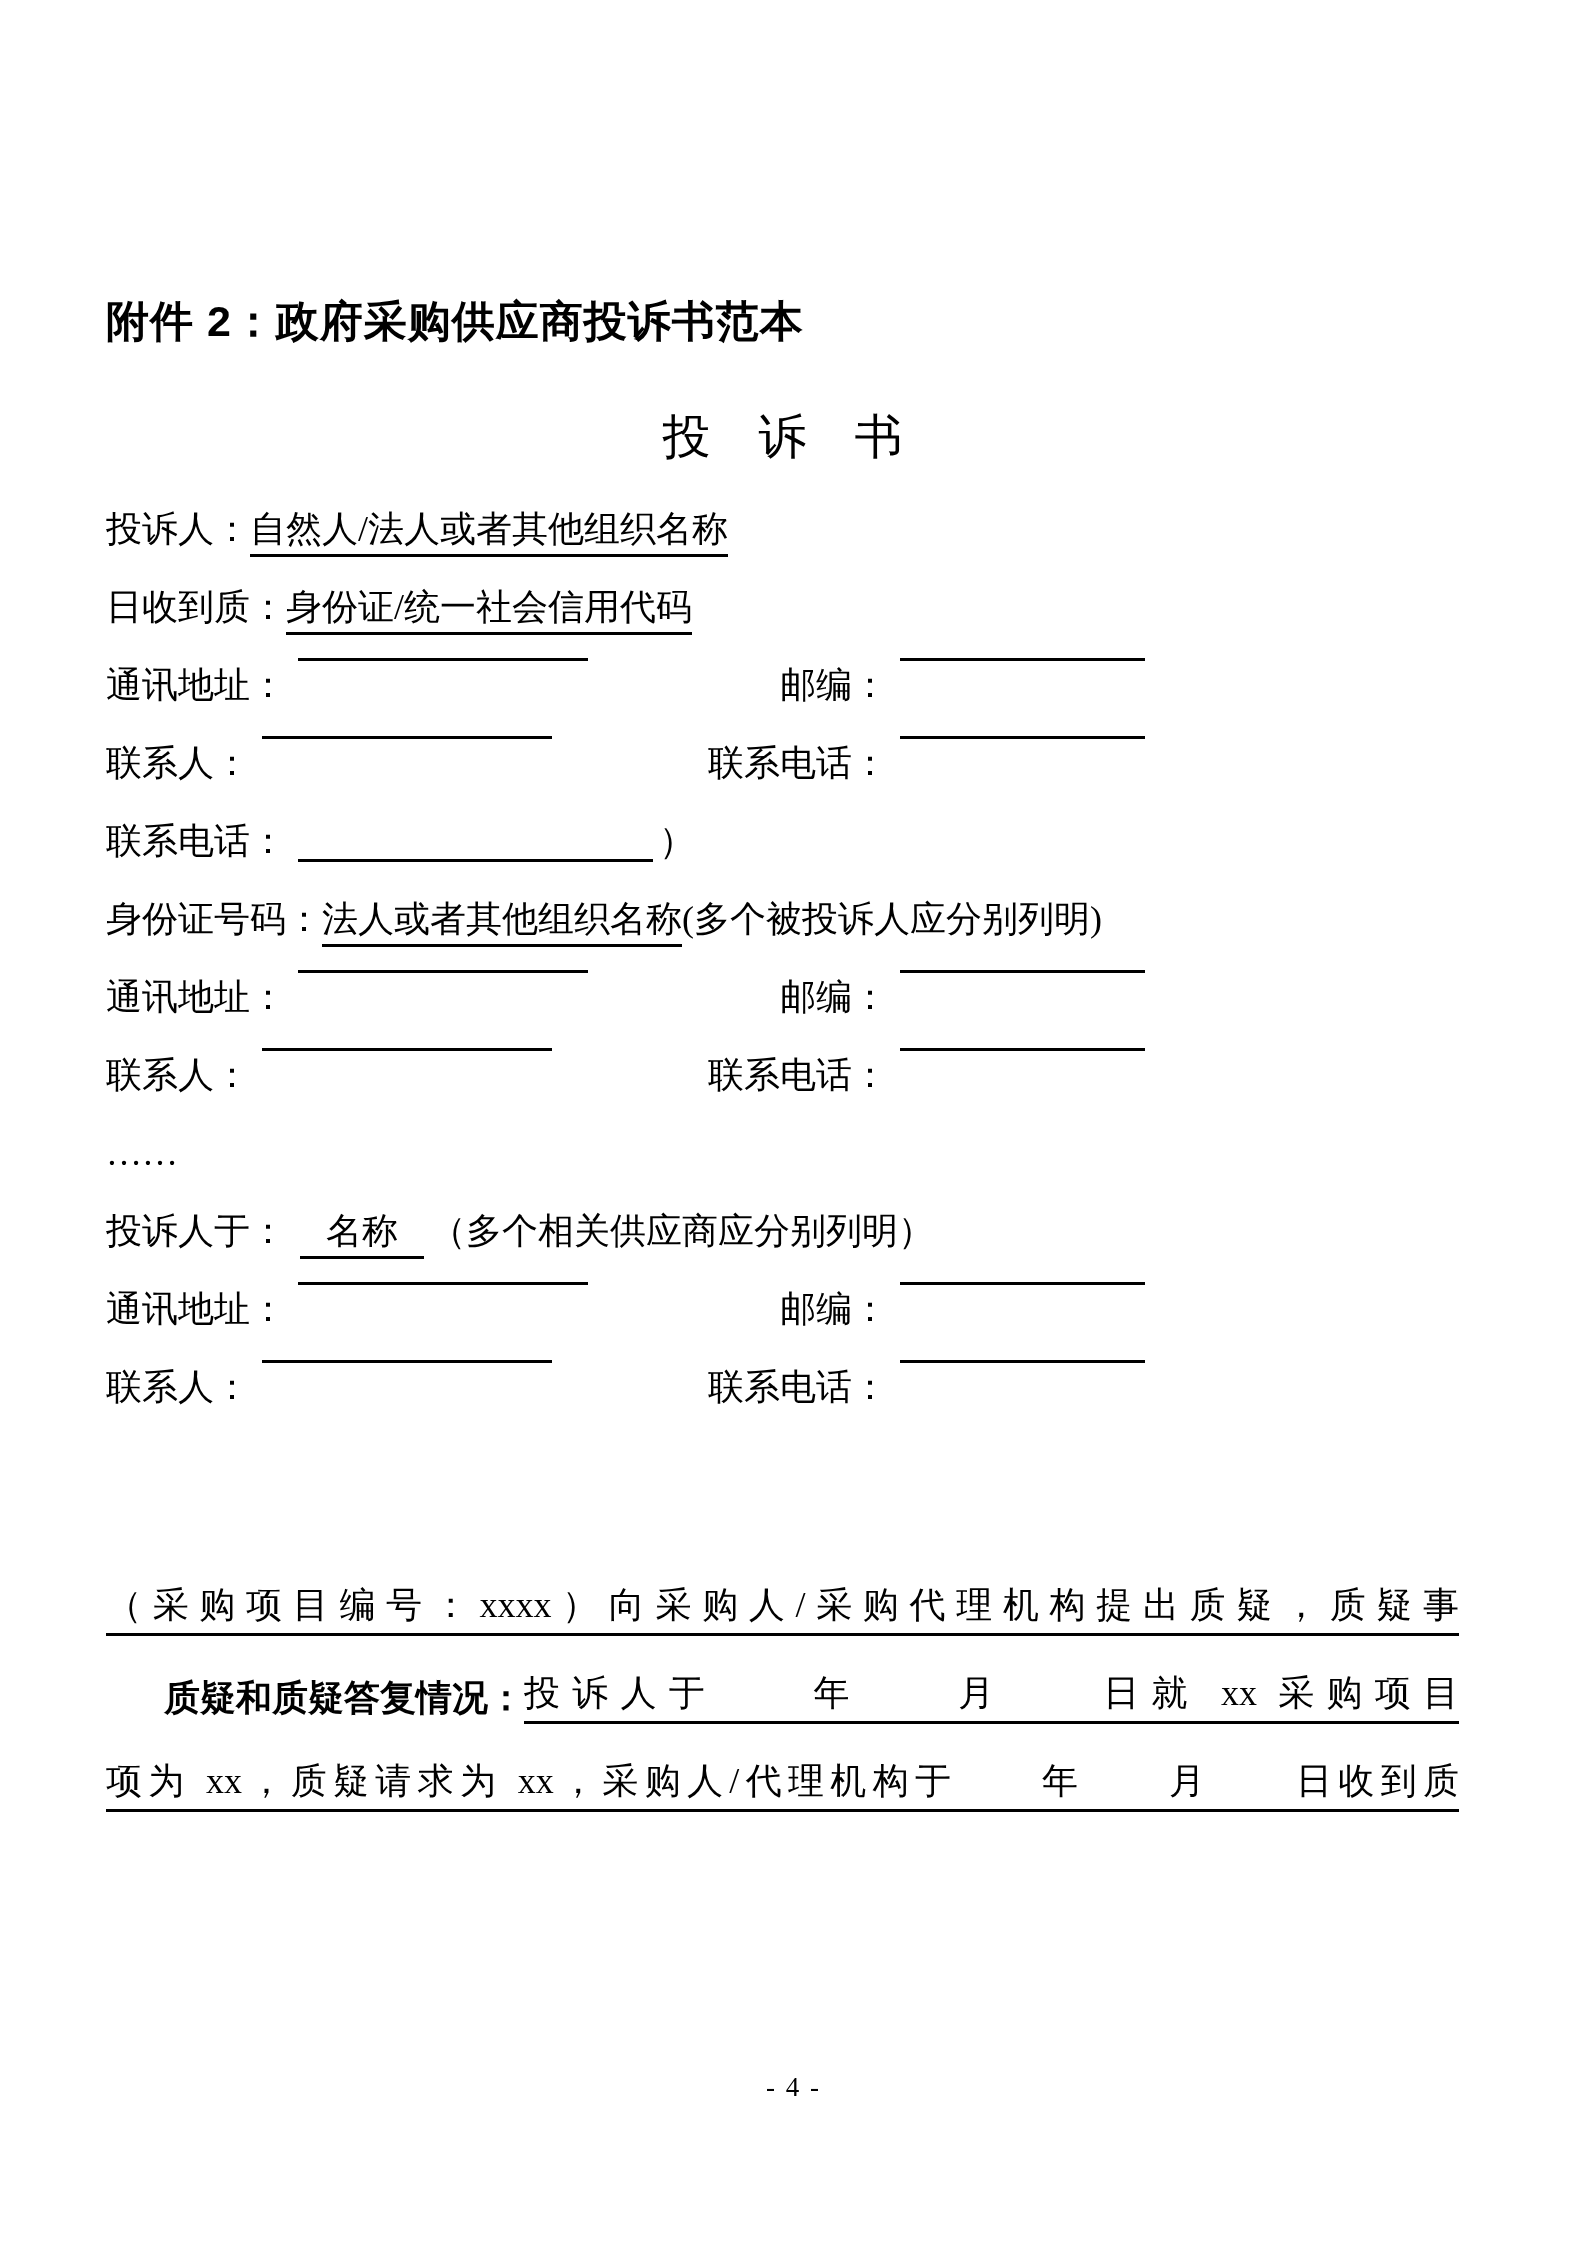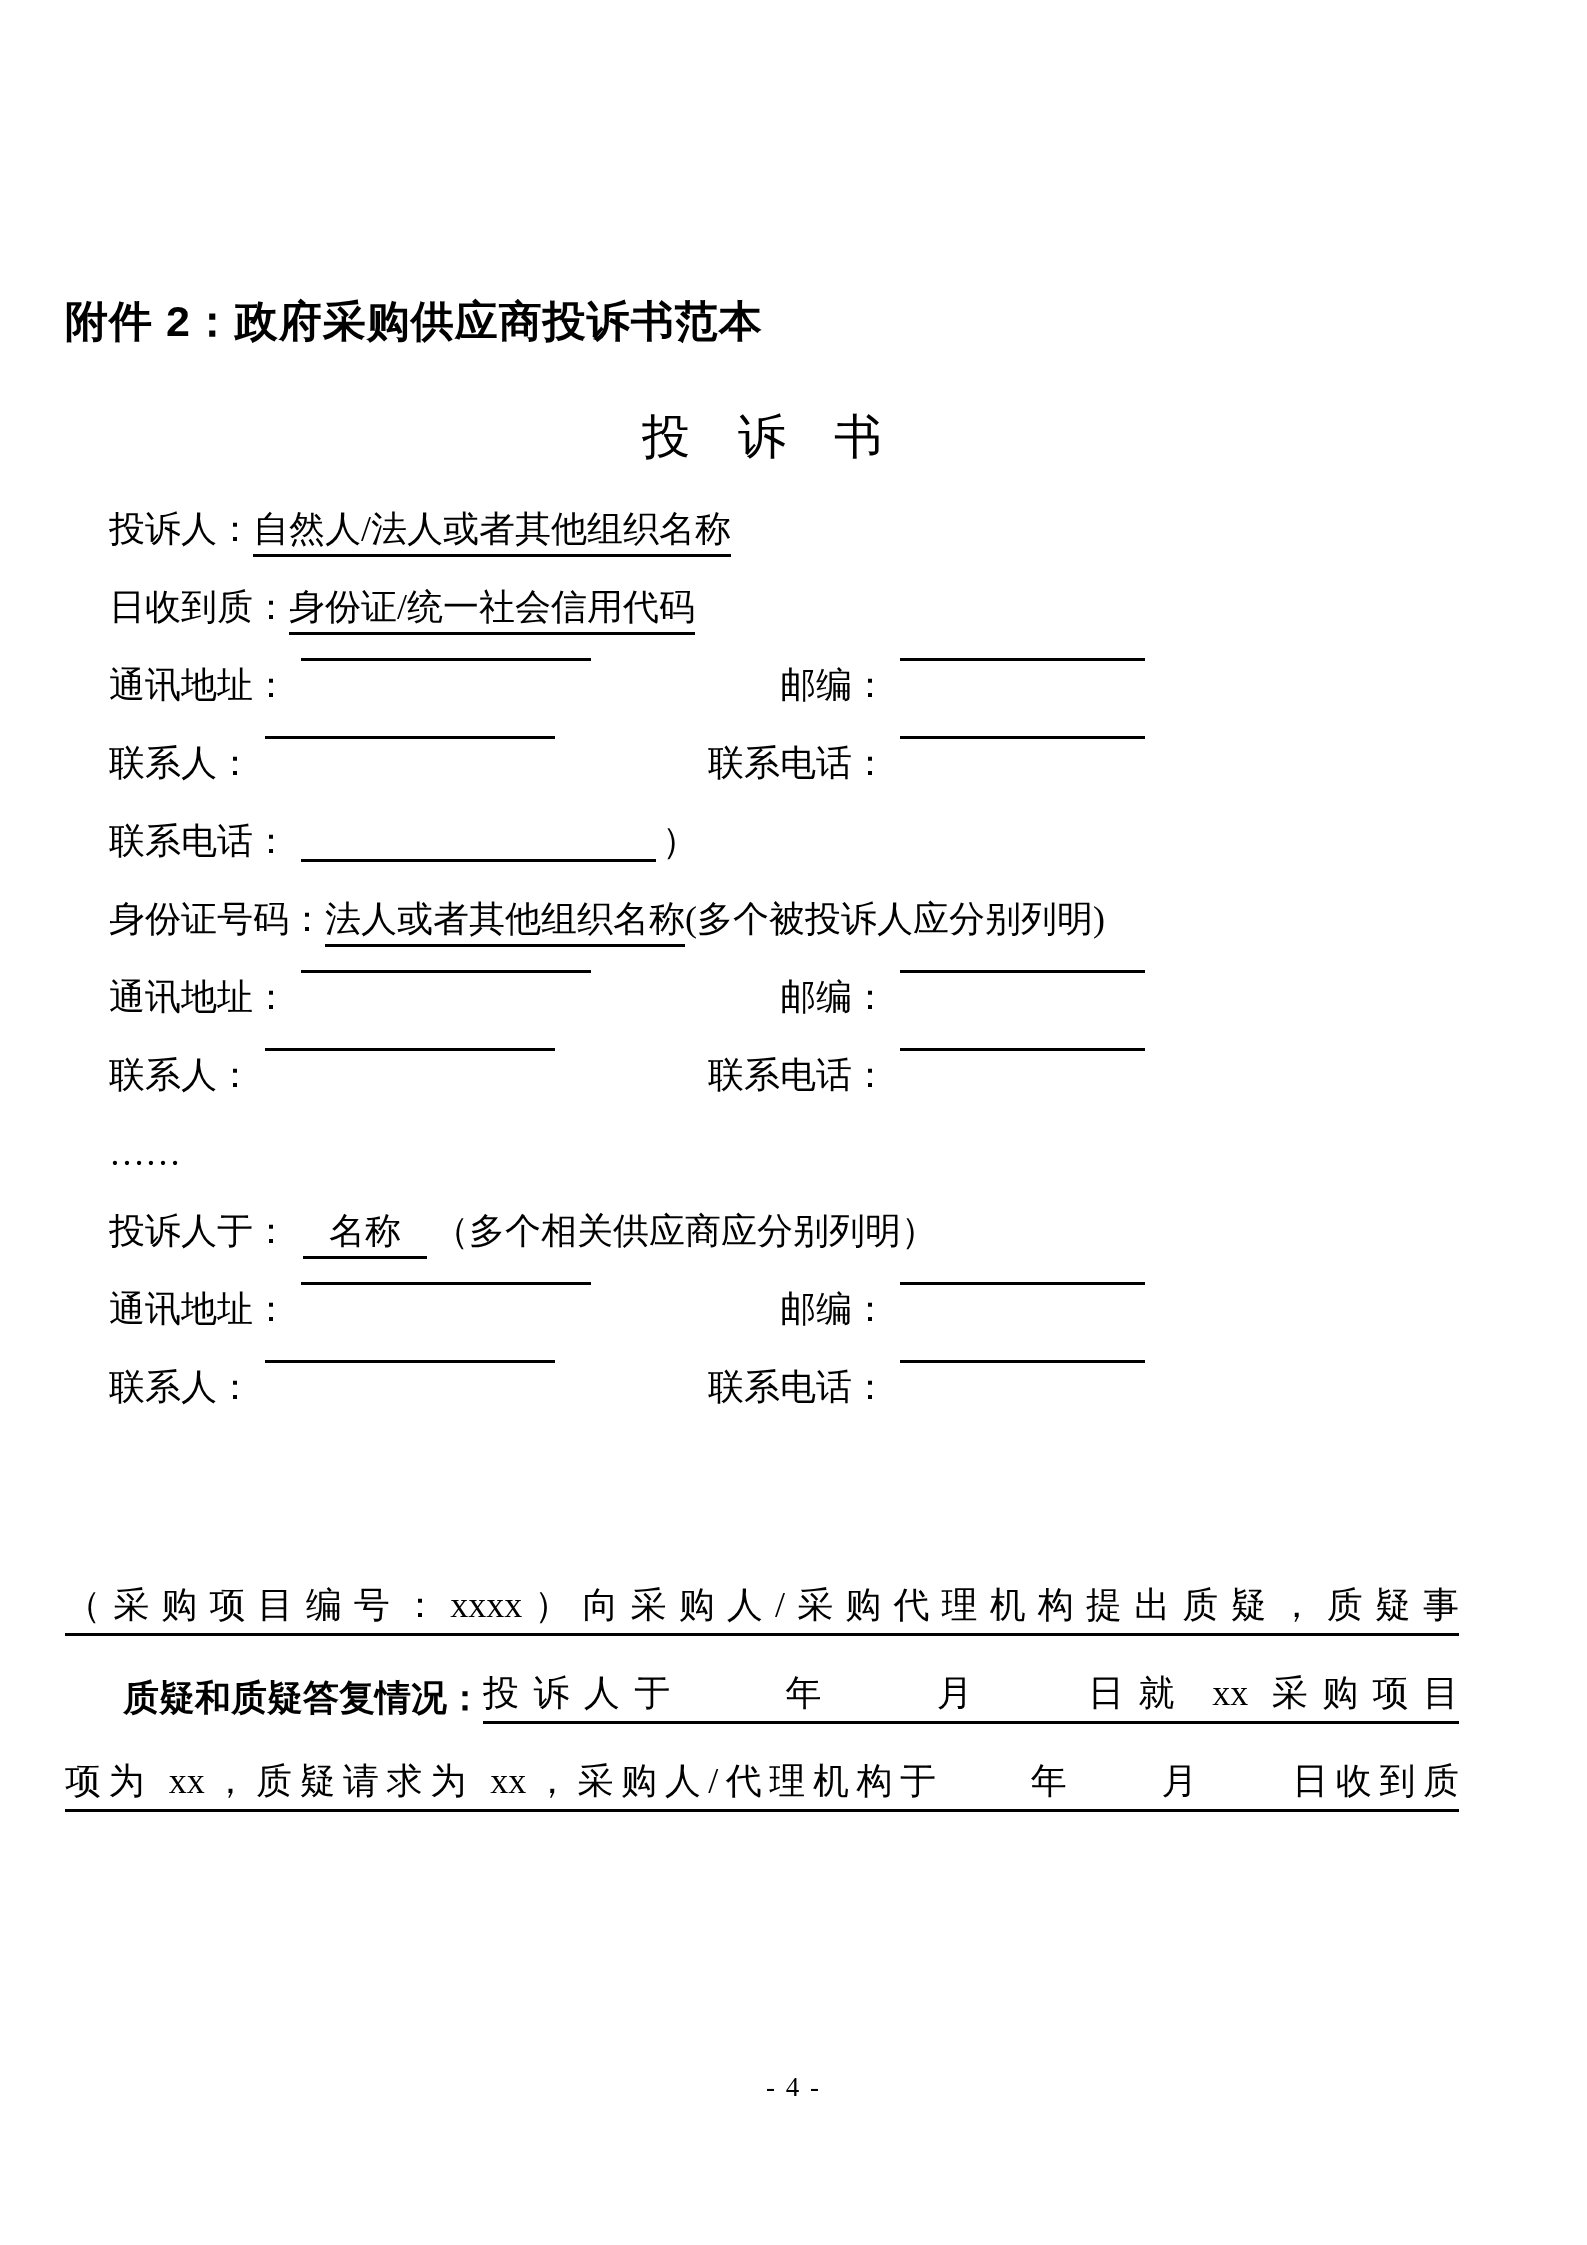--- a/index.html
+++ b/index.html
@@ -6,21 +6,21 @@
   html, body { margin: 0; padding: 0; background: #ffffff; }
   .page {
     position: relative;
     width: 1587px;
     height: 2245px;
     background: #ffffff;
     color: #000000;
     font-family: "Liberation Serif", "DejaVu Serif", serif;
     overflow: hidden;
   }
-  .content { padding: 0 128px 0 65px; }
+  .content { padding: 0 128px 0 106px; }
 
   
   .attachment-title {
     padding-top: 296px;
     font-family: "Liberation Sans", "DejaVu Sans", sans-serif;
     font-weight: bold;
     font-size: 43px;
     line-height: 50px;
     letter-spacing: 1px;
   }
@@ -29,21 +29,21 @@
   .doc-title {
     margin-top: 60px;
     text-align: center;
     font-size: 48px;
     line-height: 62px;
     font-weight: normal;
   }
 
   
   .form { margin-top: 22px; font-size: 36px; }
-  .row { line-height: 78px; height: 78px; white-space: nowrap; margin-left: 44px; }
+  .row { line-height: 78px; height: 78px; white-space: nowrap; }
   .row.flex { display: flex; align-items: flex-start; }
   .row.flex > span { line-height: 78px; }
   .spacer { flex: 1 1 auto; }
   .pr-col { padding-right: 314px; }
   .pr-agent { padding-right: 34px; }
 
   
   .blank {
     display: inline-block;
     height: 6px;

